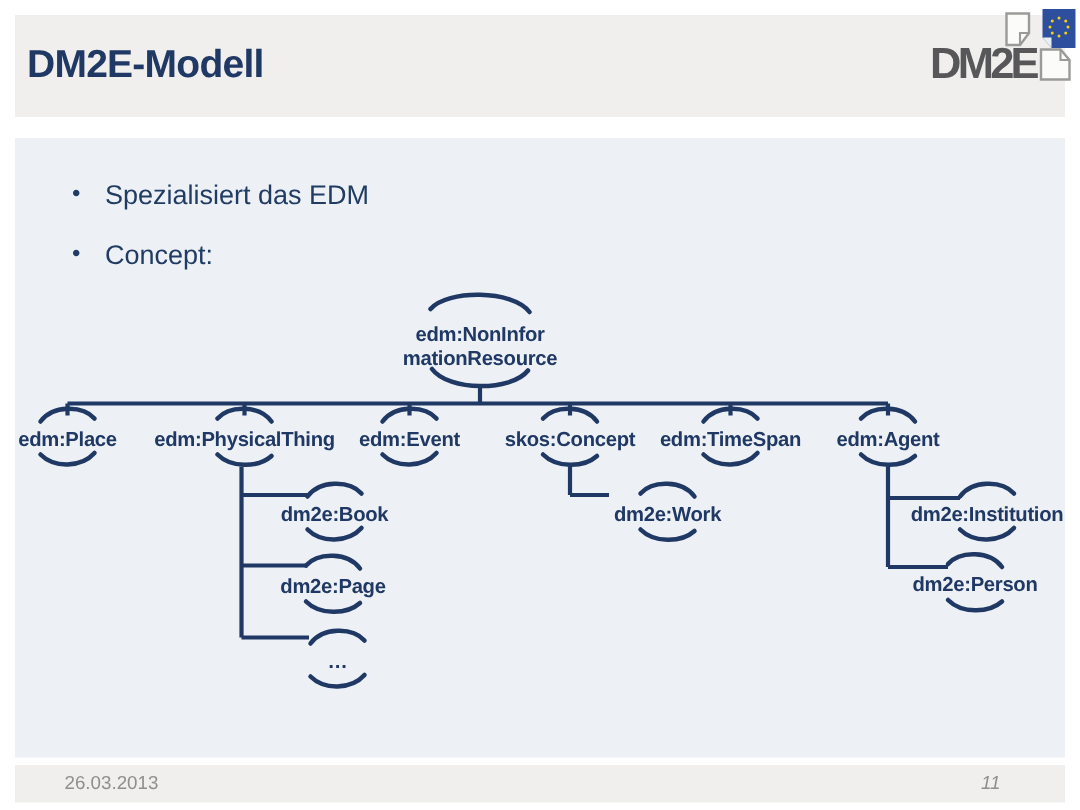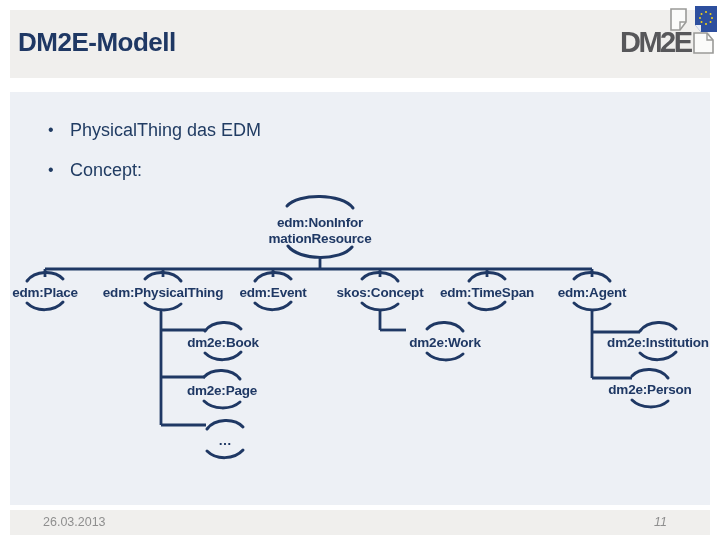--- a/index.html
+++ b/index.html
@@ -55,21 +55,21 @@
   <g>
     <path d="M76 29 h13 l6 7 v13 h-19 z" fill="#fbfbfa" stroke="#9a9a98" stroke-width="1.6"></path>
     <path d="M89 29 l0 7 6 0" fill="none" stroke="#9a9a98" stroke-width="1.4"></path>
   </g>
 </svg>
 
 <div class="band band-content">
   <div class="bullets">
     <div class="bullet-row">
       <span class="bullet-dot">•</span>
-      <span>PhysicalThing das EDM</span>
+      <span>Spezialisiert das EDM</span>
     </div>
     <div class="bullet-row">
       <span class="bullet-dot">•</span>
       <span>Concept:</span>
     </div>
   </div>
 </div>
 
 <svg class="overlay" viewBox="0 0 720 540">
     <g class="conn">

